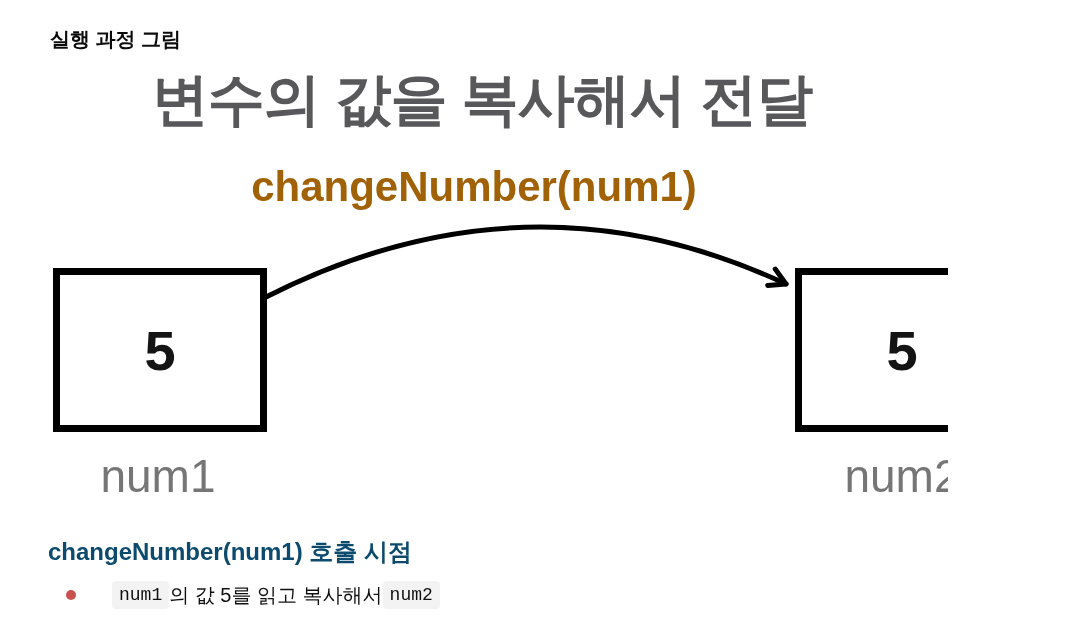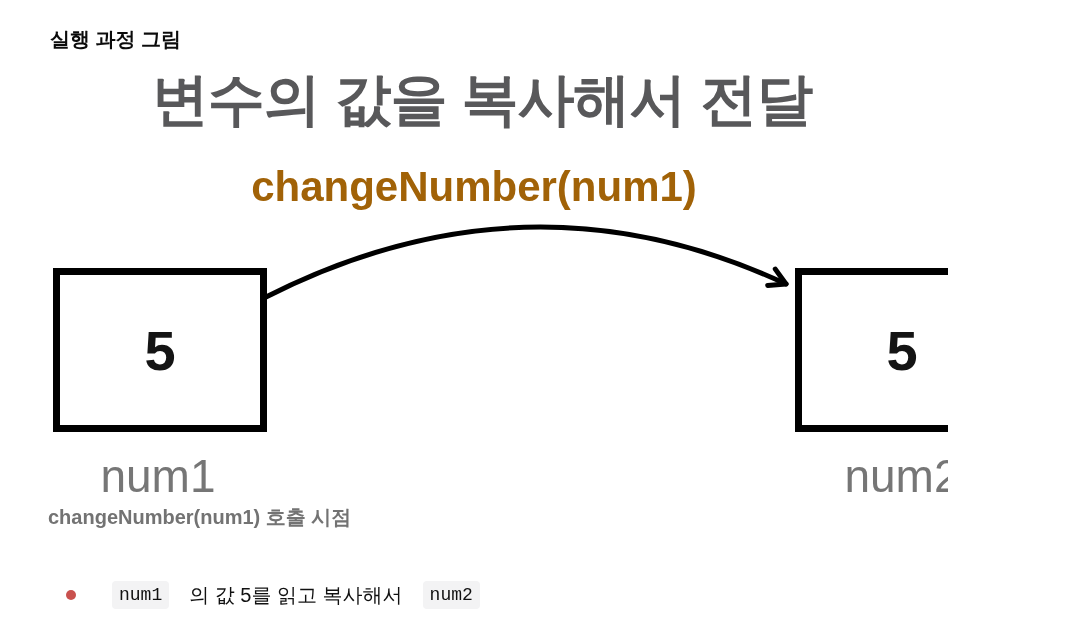--- a/index.html
+++ b/index.html
@@ -75,24 +75,24 @@
     text-align: center;
     font-size: 46px;
     font-weight: 400;
     color: #767676;
   }
   .box-label.left  { left: 51px; }
   .box-label.right { left: 795px; }
   .caption-heading {
     position: absolute;
     left: 48px;
-    top: 504px;
-    font-size: 20px;
+    top: 536px;
+    font-size: 24px;
     font-weight: 700;
-    color: #737373;
+    color: #0c4a6e;
   }
   .bullet-row {
     position: absolute;
     left: 66px;
     top: 581px;
     display: flex;
     align-items: center;
     font-size: 20px;
     color: #111111;
     white-space: nowrap;
@@ -106,21 +106,21 @@
     flex: 0 0 auto;
   }
   .code-chip {
     font-family: "Liberation Mono", "DejaVu Sans Mono", monospace;
     font-size: 18px;
     background: #f3f3f4;
     border-radius: 4px;
     padding: 4px 7px;
     color: #111111;
   }
-  .bullet-text { margin: 0 20px; text-align: center; }
+  .bullet-text { margin: 0 0; text-align: center; }
   .bullet-text.last { margin-right: 0; }
 </style>
 </head>
 <body>
 
 <div class="page">
 
   <div class="header-label">실행 과정 그림</div>
 
   <div class="main-title">변수의 값을 복사해서 전달</div>

